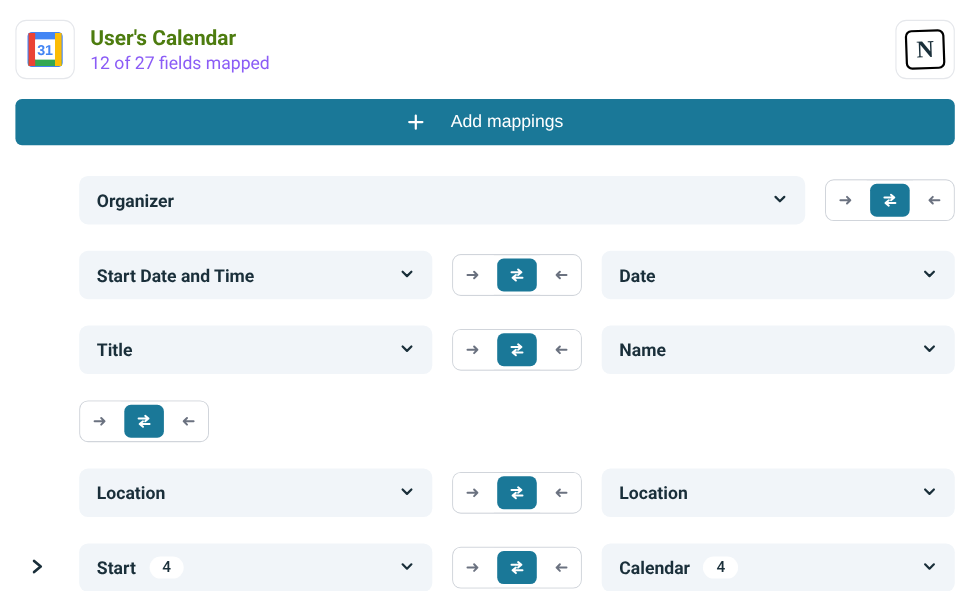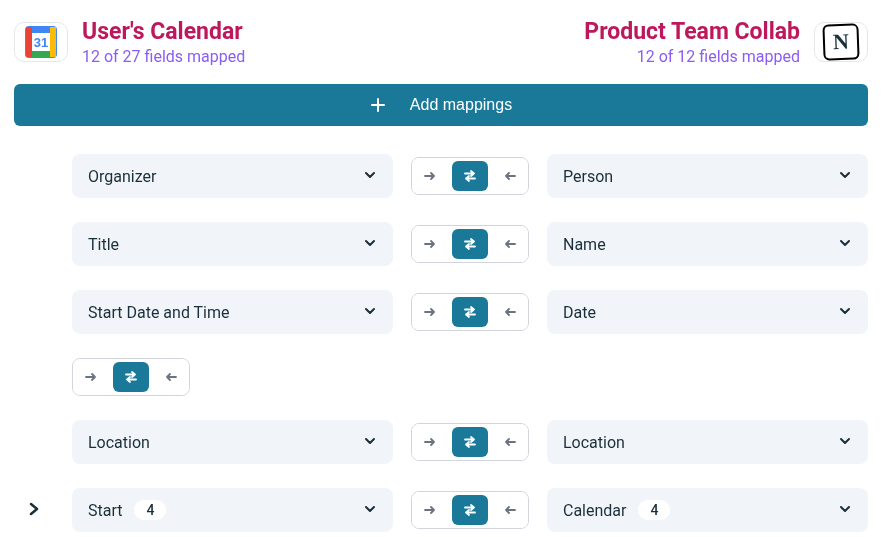--- a/index.html
+++ b/index.html
@@ -25,32 +25,32 @@
       align-items: center;
       gap: 14px;
     }
     .header-right {
       display: flex;
       align-items: center;
       gap: 14px;
     }
     .icon-box {
       width: 54px;
-      height: 40px;
+      height: 54px;
       border: 1px solid #e5e7eb;
       border-radius: 10px;
       display: flex;
       align-items: center;
       justify-content: center;
       background: #fff;
     }
     .header-title {
-      font-size: 23px;
+      font-size: 19px;
       font-weight: 700;
-      color: #be185d;
+      color: #4d7c0f;
     }
     .header-sub {
       font-size: 16px;
       color: #8b5cf6;
       margin-top: 2px;
     }
     .header-right .text-block {
       text-align: right;
     }
     .add-btn {
@@ -89,21 +89,21 @@
       padding: 12px 16px;
       display: flex;
       align-items: center;
       justify-content: space-between;
       cursor: pointer;
       min-height: 44px;
     }
     .field-label {
       font-size: 16px;
       color: #1a2f3a;
-      font-weight: 400;
+      font-weight: 700;
     }
     .field-left-group {
       display: flex;
       align-items: center;
       gap: 12px;
     }
     .badge {
       background: #fff;
       border-radius: 999px;
       padding: 2px 12px;
@@ -184,24 +184,20 @@
         <rect x="9" y="9" width="18" height="18" fill="#fff"></rect>
         <text x="18" y="23" font-size="13" font-weight="600" fill="#4285F4" text-anchor="middle" font-family="Arial">31</text>
       </svg>
     </div>
     <div class="text-block">
       <div class="header-title">User's Calendar</div>
       <div class="header-sub">12 of 27 fields mapped</div>
     </div>
   </div>
   <div class="header-right">
-    <div class="text-block">
-      <div class="header-title">Product Team Collab</div>
-      <div class="header-sub">12 of 12 fields mapped</div>
-    </div>
     <div class="icon-box">
       <div class="notion-icon">N</div>
     </div>
   </div>
 </div>
 
 <button class="add-btn">
   <svg width="16" height="16" viewBox="0 0 16 16">
     <path d="M8 2v12M2 8h12" stroke="#fff" stroke-width="2" stroke-linecap="round"></path>
   </svg>
@@ -229,33 +225,61 @@
           <svg width="16" height="16" viewBox="0 0 16 16">
             <path d="M3 5.5h9M9 3l3 2.5L9 8M13 10.5H4M7 8l-3 2.5L7 13" stroke="currentColor" stroke-width="1.8" fill="none" stroke-linecap="round" stroke-linejoin="round"></path>
           </svg>
         </button>
         <button class="dir-btn">
           <svg width="14" height="14" viewBox="0 0 14 14">
             <path d="M12 7H3M6 4L3 7l3 3" stroke="currentColor" stroke-width="1.8" fill="none" stroke-linecap="round" stroke-linejoin="round"></path>
           </svg>
         </button>
       </div>
-      <div class="field-select">
-        <div class="field-left-group">
-          <span class="field-label">Person</span>
-        </div>
-        <span class="chevron-down"><svg width="14" height="14" viewBox="0 0 14 14">
-            <path d="M3 5l4 4 4-4" stroke="currentColor" stroke-width="2" fill="none" stroke-linecap="round" stroke-linejoin="round"></path>
-          </svg></span>
-      </div>
     </div>
     <div class="mapping-row">
       <div class="expand-col"></div>
       <div class="field-select">
         <div class="field-left-group">
+          <span class="field-label">Start Date and Time</span>
+        </div>
+        <span class="chevron-down"><svg width="14" height="14" viewBox="0 0 14 14">
+            <path d="M3 5l4 4 4-4" stroke="currentColor" stroke-width="2" fill="none" stroke-linecap="round" stroke-linejoin="round"></path>
+          </svg></span>
+      </div>
+      <div class="direction-group">
+        <button class="dir-btn">
+          <svg width="14" height="14" viewBox="0 0 14 14">
+            <path d="M2 7h9M8 4l3 3-3 3" stroke="currentColor" stroke-width="1.8" fill="none" stroke-linecap="round" stroke-linejoin="round"></path>
+          </svg>
+        </button>
+        <button class="dir-btn active">
+          <svg width="16" height="16" viewBox="0 0 16 16">
+            <path d="M3 5.5h9M9 3l3 2.5L9 8M13 10.5H4M7 8l-3 2.5L7 13" stroke="currentColor" stroke-width="1.8" fill="none" stroke-linecap="round" stroke-linejoin="round"></path>
+          </svg>
+        </button>
+        <button class="dir-btn">
+          <svg width="14" height="14" viewBox="0 0 14 14">
+            <path d="M12 7H3M6 4L3 7l3 3" stroke="currentColor" stroke-width="1.8" fill="none" stroke-linecap="round" stroke-linejoin="round"></path>
+          </svg>
+        </button>
+      </div>
+      <div class="field-select">
+        <div class="field-left-group">
+          <span class="field-label">Date</span>
+        </div>
+        <span class="chevron-down"><svg width="14" height="14" viewBox="0 0 14 14">
+            <path d="M3 5l4 4 4-4" stroke="currentColor" stroke-width="2" fill="none" stroke-linecap="round" stroke-linejoin="round"></path>
+          </svg></span>
+      </div>
+    </div>
+    <div class="mapping-row">
+      <div class="expand-col"></div>
+      <div class="field-select">
+        <div class="field-left-group">
           <span class="field-label">Title</span>
         </div>
         <span class="chevron-down"><svg width="14" height="14" viewBox="0 0 14 14">
             <path d="M3 5l4 4 4-4" stroke="currentColor" stroke-width="2" fill="none" stroke-linecap="round" stroke-linejoin="round"></path>
           </svg></span>
       </div>
       <div class="direction-group">
         <button class="dir-btn">
           <svg width="14" height="14" viewBox="0 0 14 14">
             <path d="M2 7h9M8 4l3 3-3 3" stroke="currentColor" stroke-width="1.8" fill="none" stroke-linecap="round" stroke-linejoin="round"></path>
@@ -268,56 +292,20 @@
         </button>
         <button class="dir-btn">
           <svg width="14" height="14" viewBox="0 0 14 14">
             <path d="M12 7H3M6 4L3 7l3 3" stroke="currentColor" stroke-width="1.8" fill="none" stroke-linecap="round" stroke-linejoin="round"></path>
           </svg>
         </button>
       </div>
       <div class="field-select">
         <div class="field-left-group">
           <span class="field-label">Name</span>
-        </div>
-        <span class="chevron-down"><svg width="14" height="14" viewBox="0 0 14 14">
-            <path d="M3 5l4 4 4-4" stroke="currentColor" stroke-width="2" fill="none" stroke-linecap="round" stroke-linejoin="round"></path>
-          </svg></span>
-      </div>
-    </div>
-    <div class="mapping-row">
-      <div class="expand-col"></div>
-      <div class="field-select">
-        <div class="field-left-group">
-          <span class="field-label">Start Date and Time</span>
-        </div>
-        <span class="chevron-down"><svg width="14" height="14" viewBox="0 0 14 14">
-            <path d="M3 5l4 4 4-4" stroke="currentColor" stroke-width="2" fill="none" stroke-linecap="round" stroke-linejoin="round"></path>
-          </svg></span>
-      </div>
-      <div class="direction-group">
-        <button class="dir-btn">
-          <svg width="14" height="14" viewBox="0 0 14 14">
-            <path d="M2 7h9M8 4l3 3-3 3" stroke="currentColor" stroke-width="1.8" fill="none" stroke-linecap="round" stroke-linejoin="round"></path>
-          </svg>
-        </button>
-        <button class="dir-btn active">
-          <svg width="16" height="16" viewBox="0 0 16 16">
-            <path d="M3 5.5h9M9 3l3 2.5L9 8M13 10.5H4M7 8l-3 2.5L7 13" stroke="currentColor" stroke-width="1.8" fill="none" stroke-linecap="round" stroke-linejoin="round"></path>
-          </svg>
-        </button>
-        <button class="dir-btn">
-          <svg width="14" height="14" viewBox="0 0 14 14">
-            <path d="M12 7H3M6 4L3 7l3 3" stroke="currentColor" stroke-width="1.8" fill="none" stroke-linecap="round" stroke-linejoin="round"></path>
-          </svg>
-        </button>
-      </div>
-      <div class="field-select">
-        <div class="field-left-group">
-          <span class="field-label">Date</span>
         </div>
         <span class="chevron-down"><svg width="14" height="14" viewBox="0 0 14 14">
             <path d="M3 5l4 4 4-4" stroke="currentColor" stroke-width="2" fill="none" stroke-linecap="round" stroke-linejoin="round"></path>
           </svg></span>
       </div>
     </div>
     <div class="mapping-row">
       <div class="expand-col"></div>
       <div class="direction-group">
         <button class="dir-btn">

